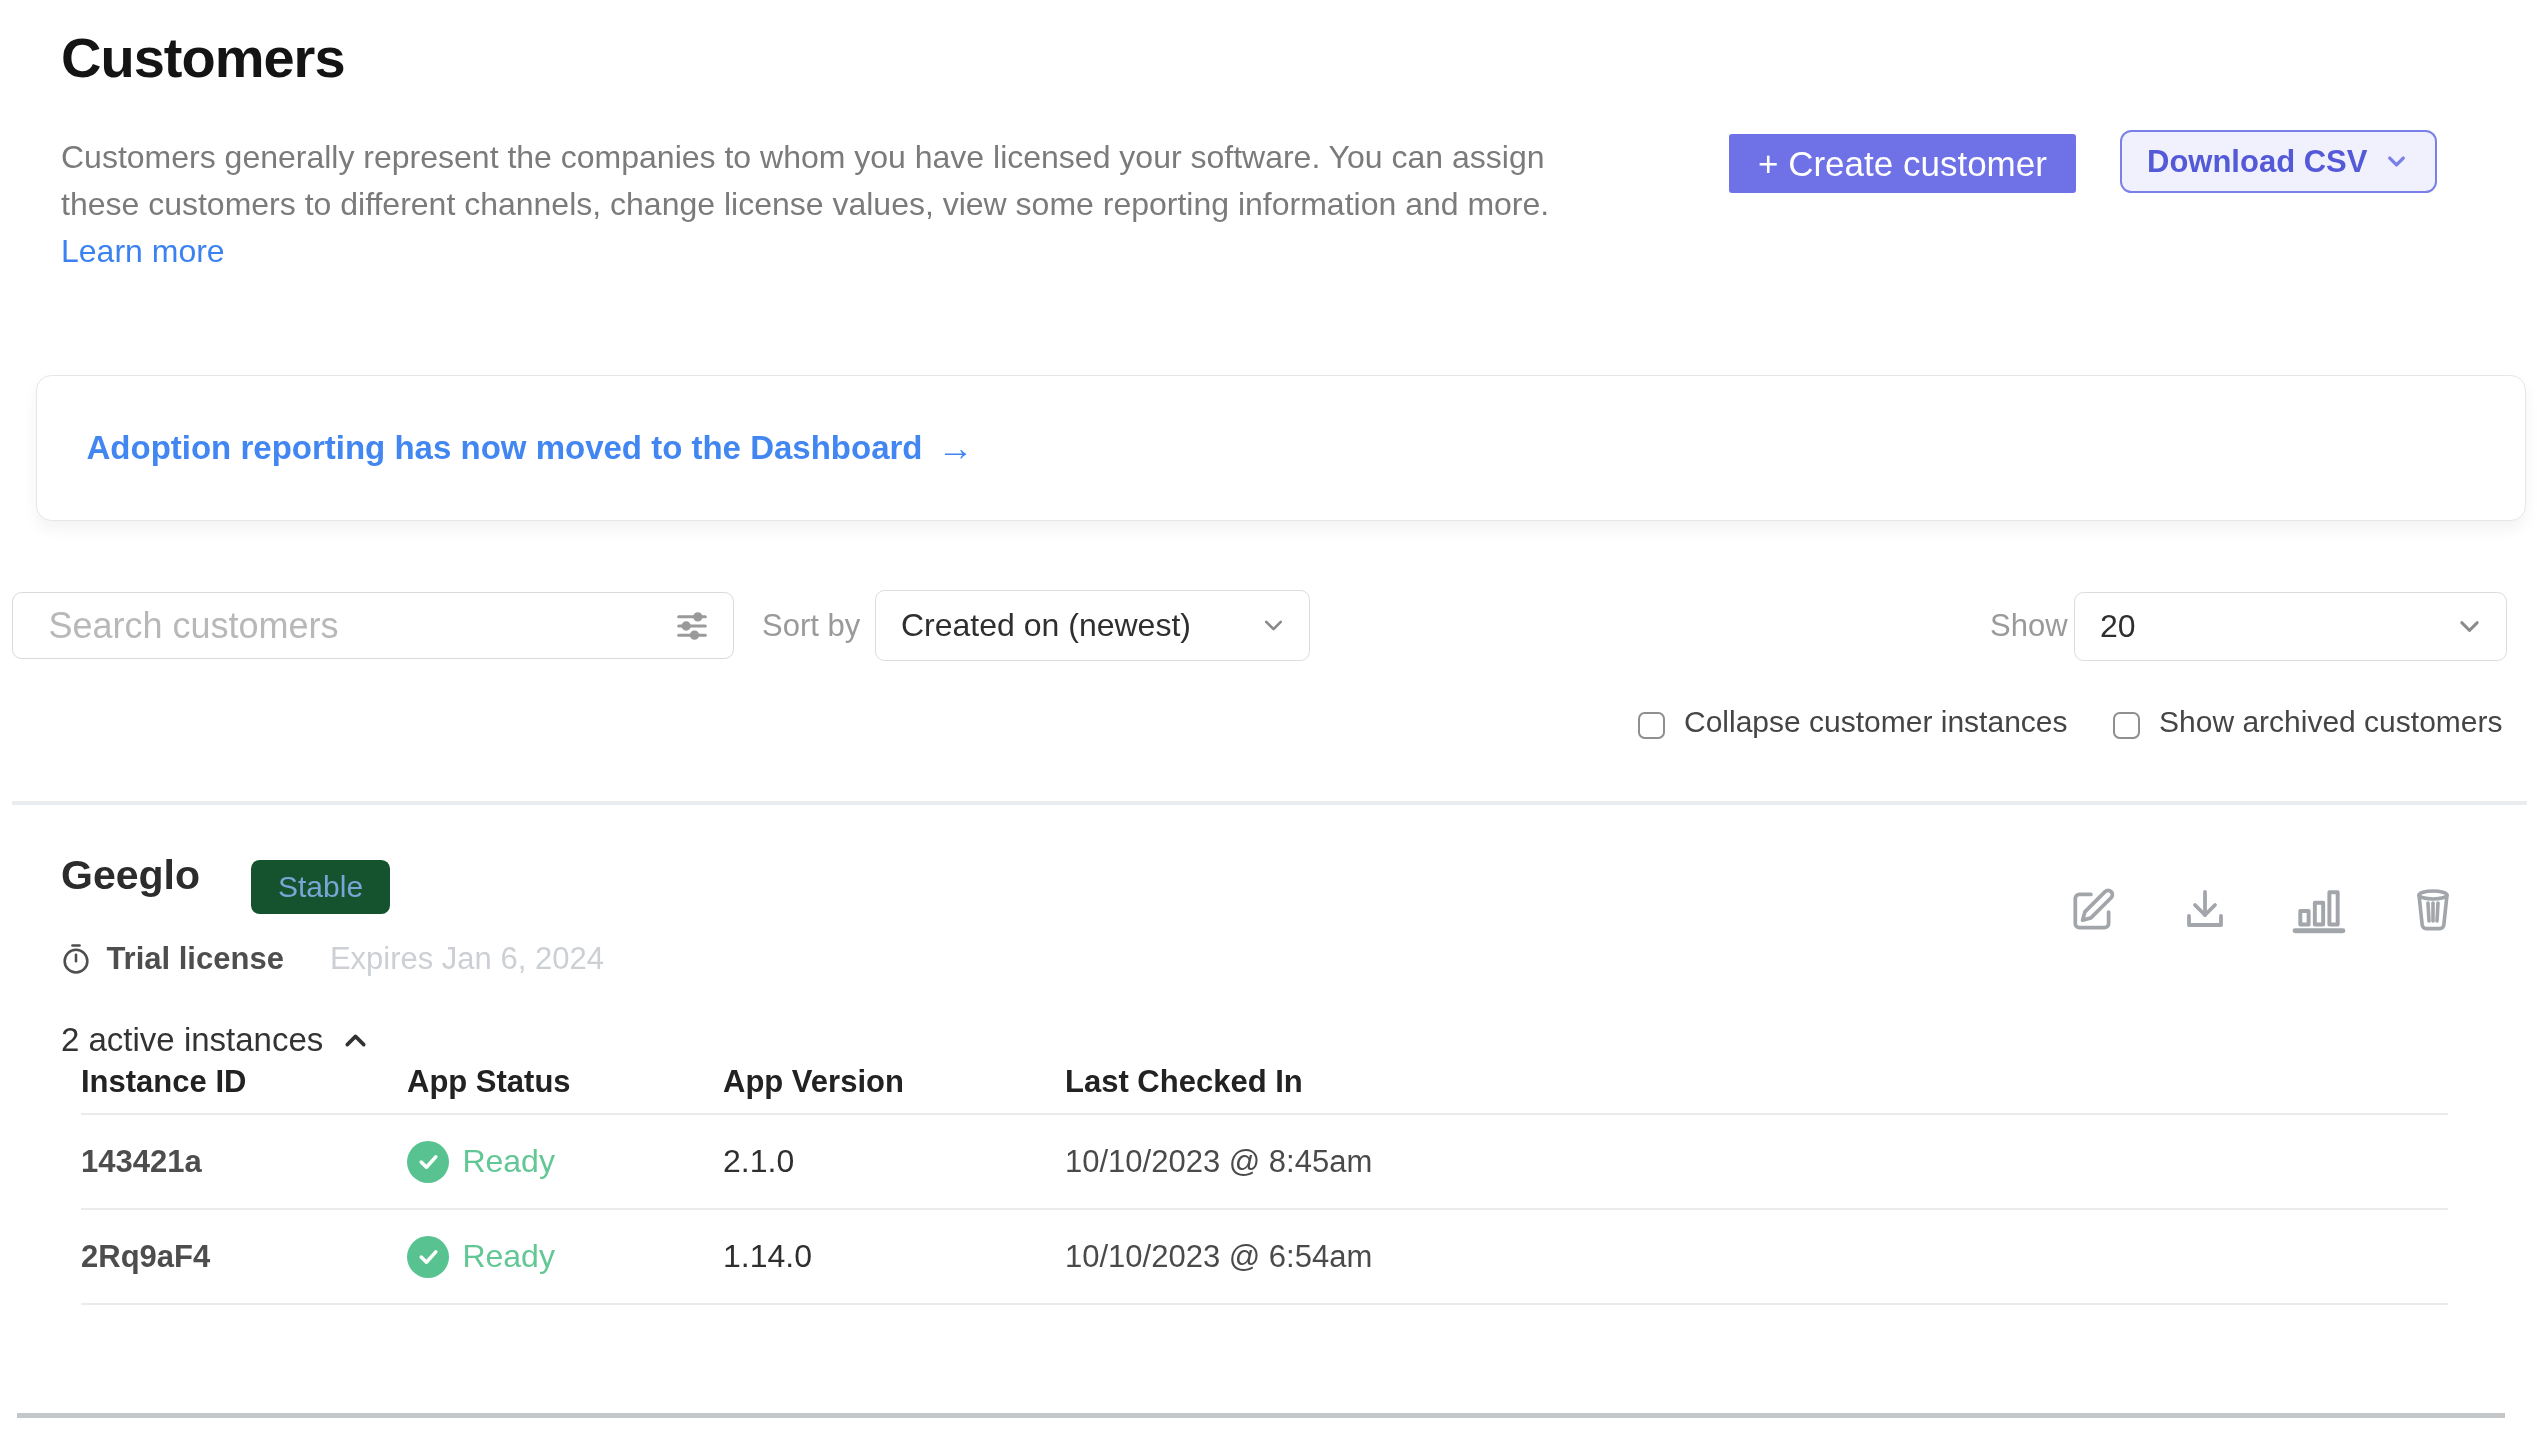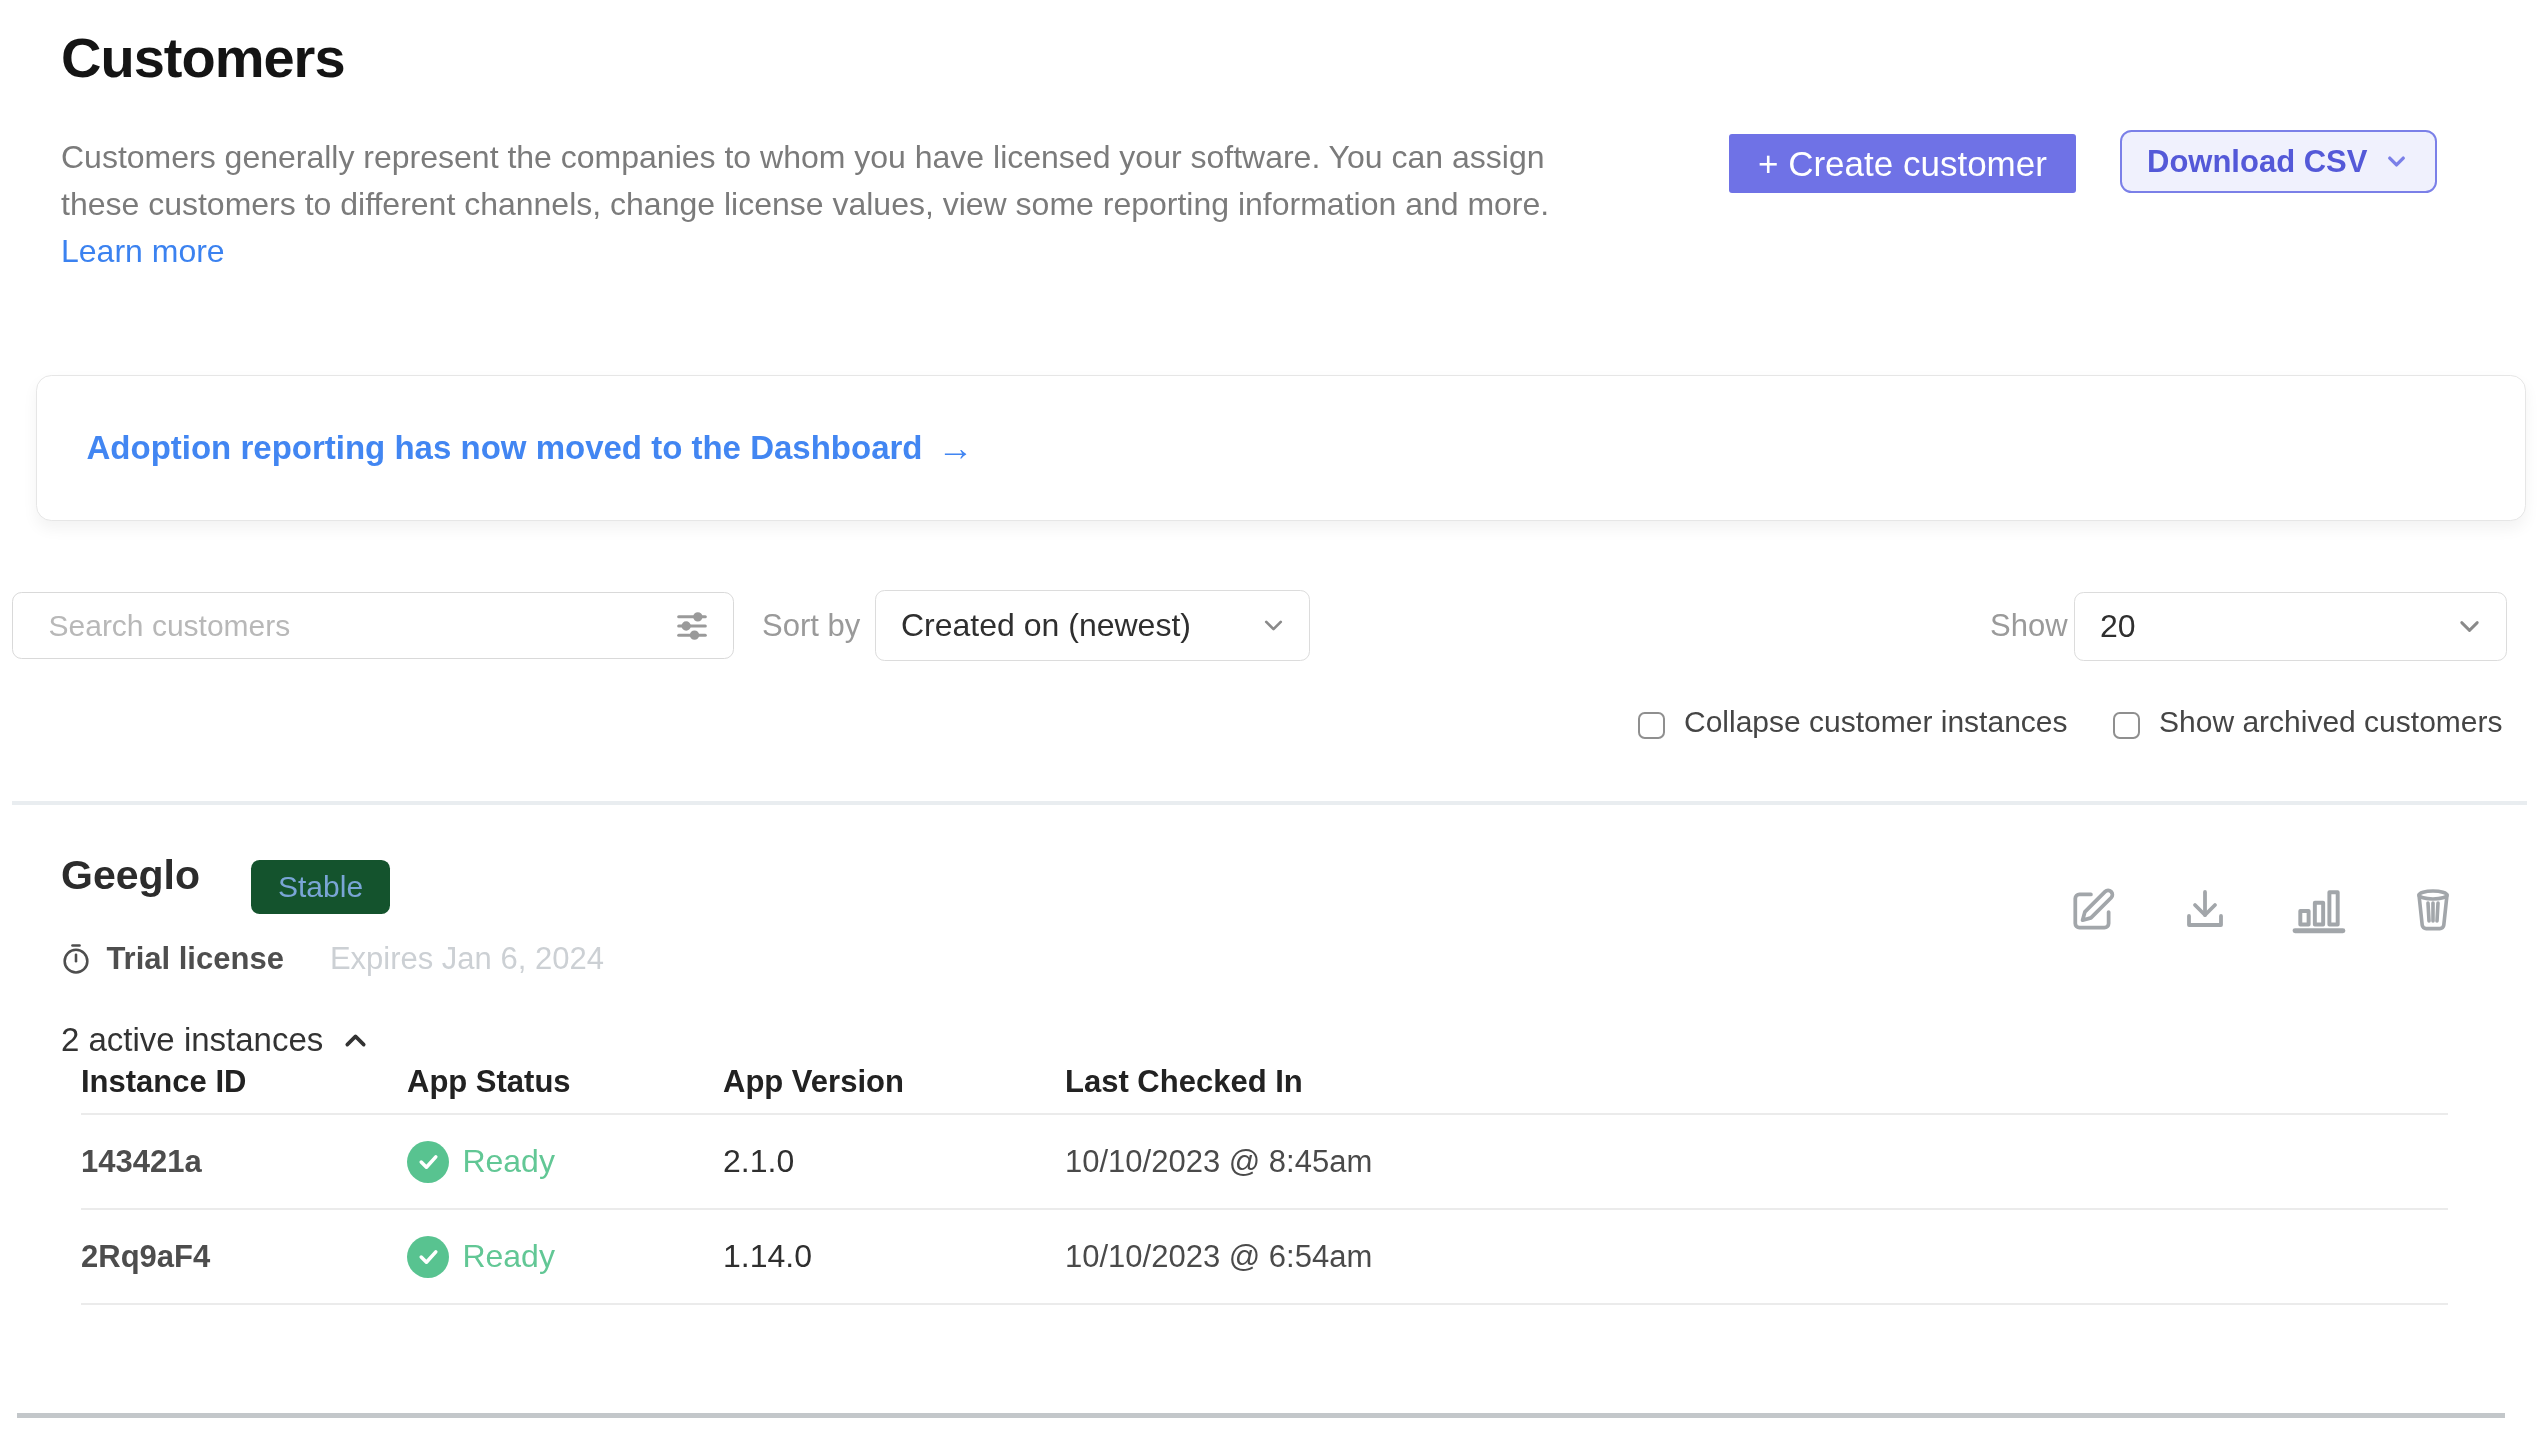--- a/index.html
+++ b/index.html
@@ -42,21 +42,21 @@
   .banner-arrow { color:#4286f2; font-size:36px; font-weight:bold; margin-left:15.3px; }
 
   
   .search-box {
     left:11.5px; top:592px; width:722px; height:67px;
     border:1.9px solid #d9d9d9; border-radius:9.6px; background:#fff;
     display:flex; align-items:center;
   }
   .search-box input {
     flex:1; height:100%; border:none; outline:none; background:transparent;
-    padding-left:36px; font-size:30px; font-family:inherit; color:#333;
+    padding-left:36px; font-size:36px; font-family:inherit; color:#333;
   }
   .search-box input::placeholder { color:#b8b8b8; }
   .sliders-icon { margin-right:21px; flex:0 0 auto; }
 
   .sort-label { left:762px; top:592px; height:67px; display:flex; align-items:center; font-size:31px; color:#9a9a9a; }
   .select {
     border:1.9px solid #dcdcdc; border-radius:9.6px; background:#fff;
     display:flex; align-items:center; justify-content:space-between;
     padding:0 21px 0 25px; cursor:pointer;
   }

